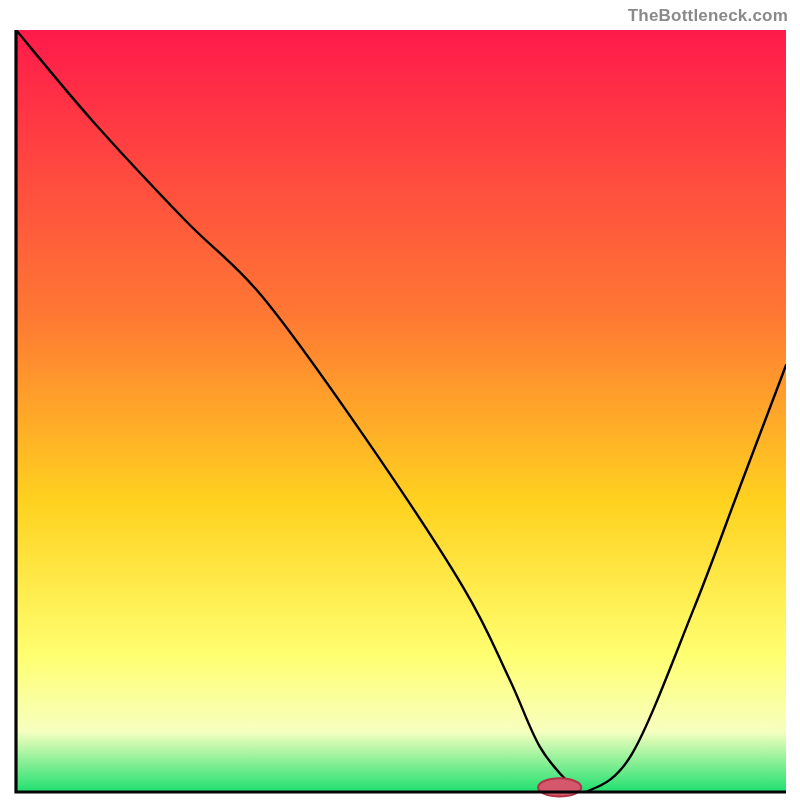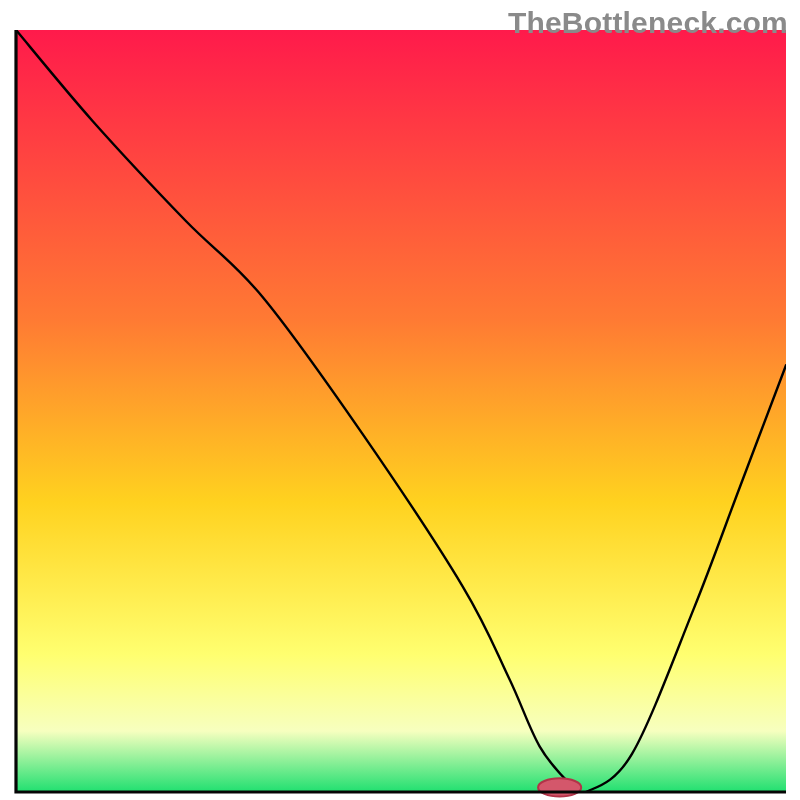--- a/index.html
+++ b/index.html
@@ -13,21 +13,21 @@
   .stage {
     position: relative;
     width: 800px;
     height: 800px;
   }
   .watermark {
     position: absolute;
     top: 6px;
     right: 12px;
     font-family: Arial, Helvetica, sans-serif;
-    font-size: 30px;
+    font-size: 17px;
     font-weight: 600;
     color: #8a8a8a;
     letter-spacing: 0.2px;
   }
   svg {
     position: absolute;
     left: 0;
     top: 0;
     width: 800px;
     height: 800px;

